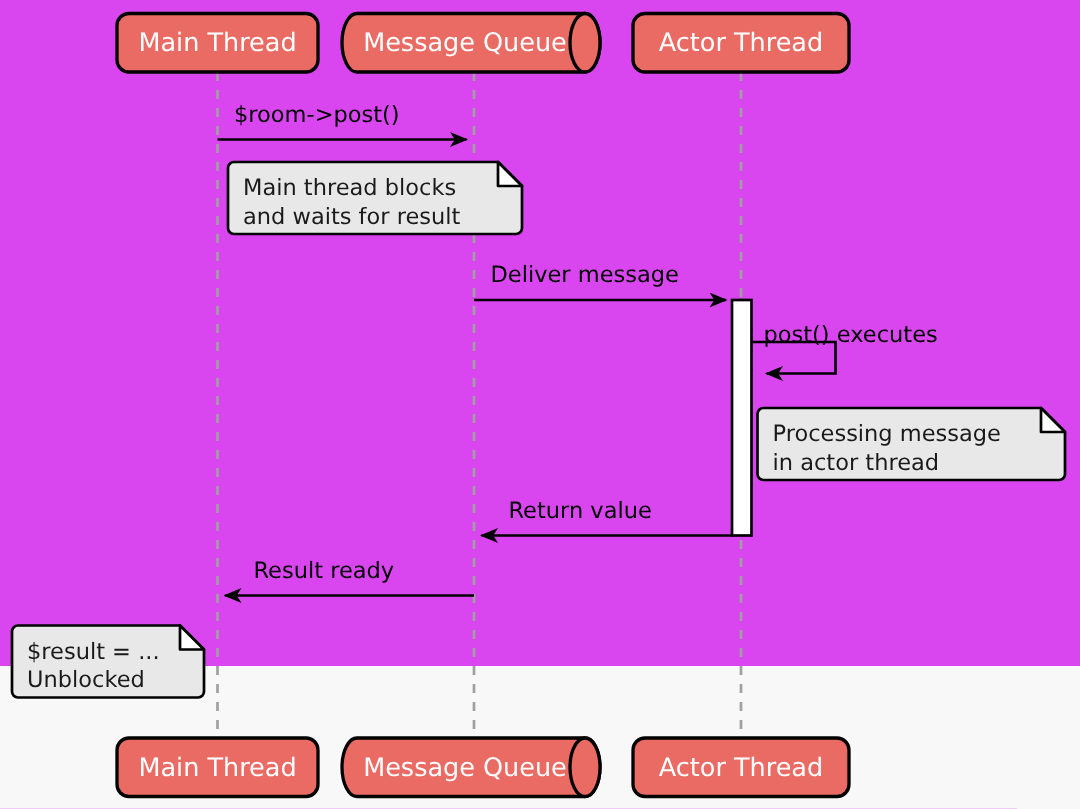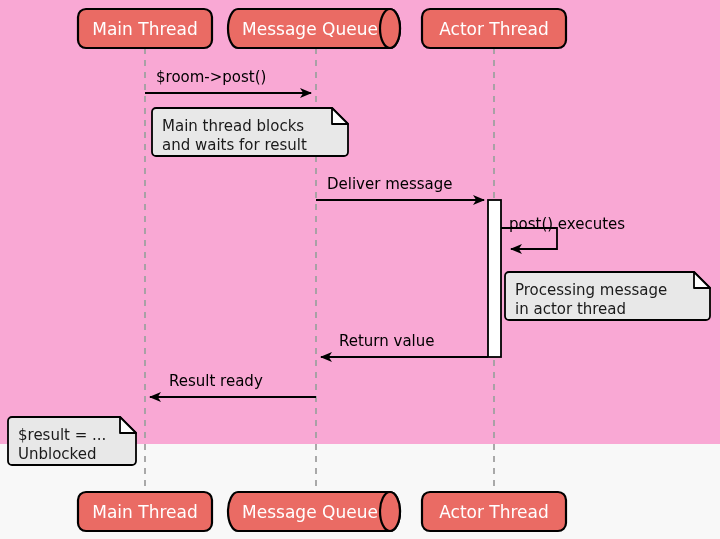--- a/index.html
+++ b/index.html
@@ -11,21 +11,21 @@
   body {
     width: 720px;
     height: 539px;
     font-family: "DejaVu Sans", sans-serif;
     overflow: hidden;
   }
   #diagram-root {
     position: relative;
     width: 720px;
     height: 444px;
-    background: #f9a8d4;
+    background: #d946ef;
   }
   svg#seq-svg {
     position: absolute;
     left: 0;
     top: 0;
     width: 720px;
     height: 539px;
     display: block;
   }
   .participant-label {

